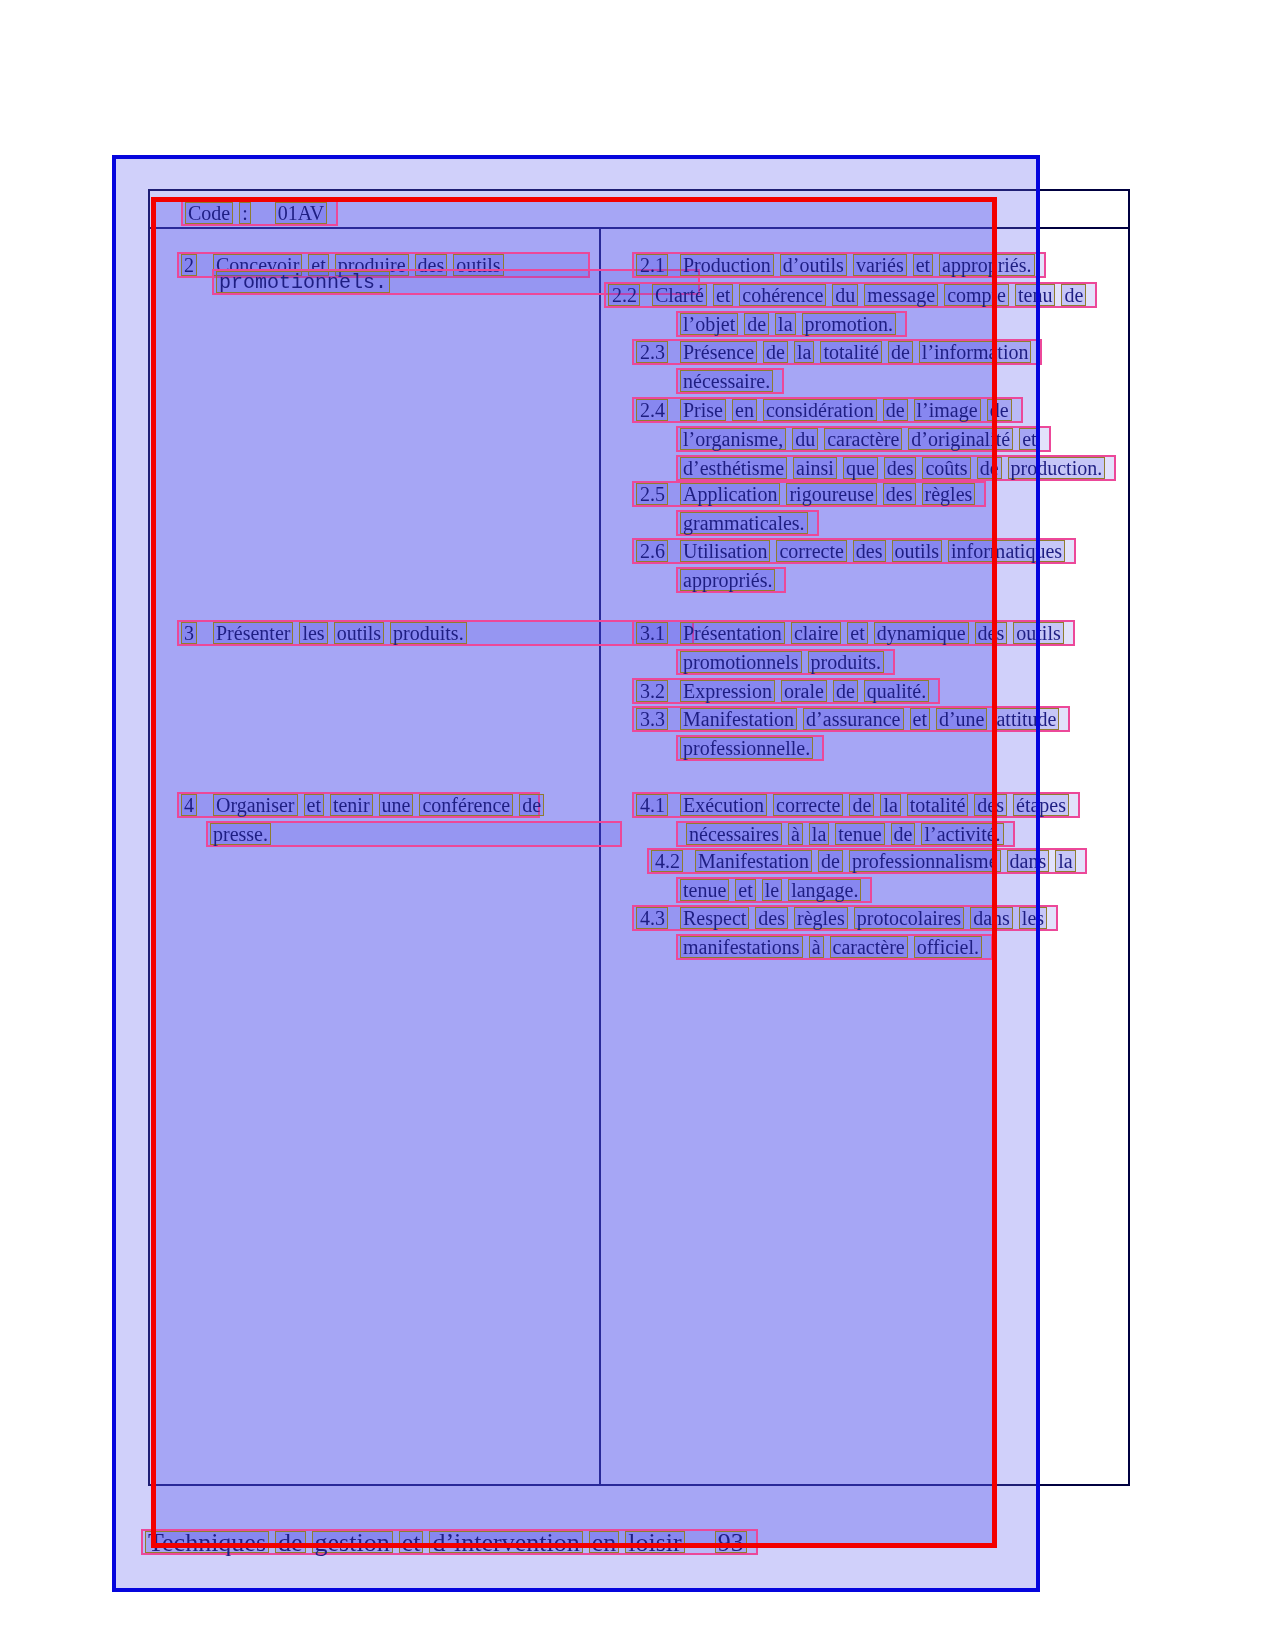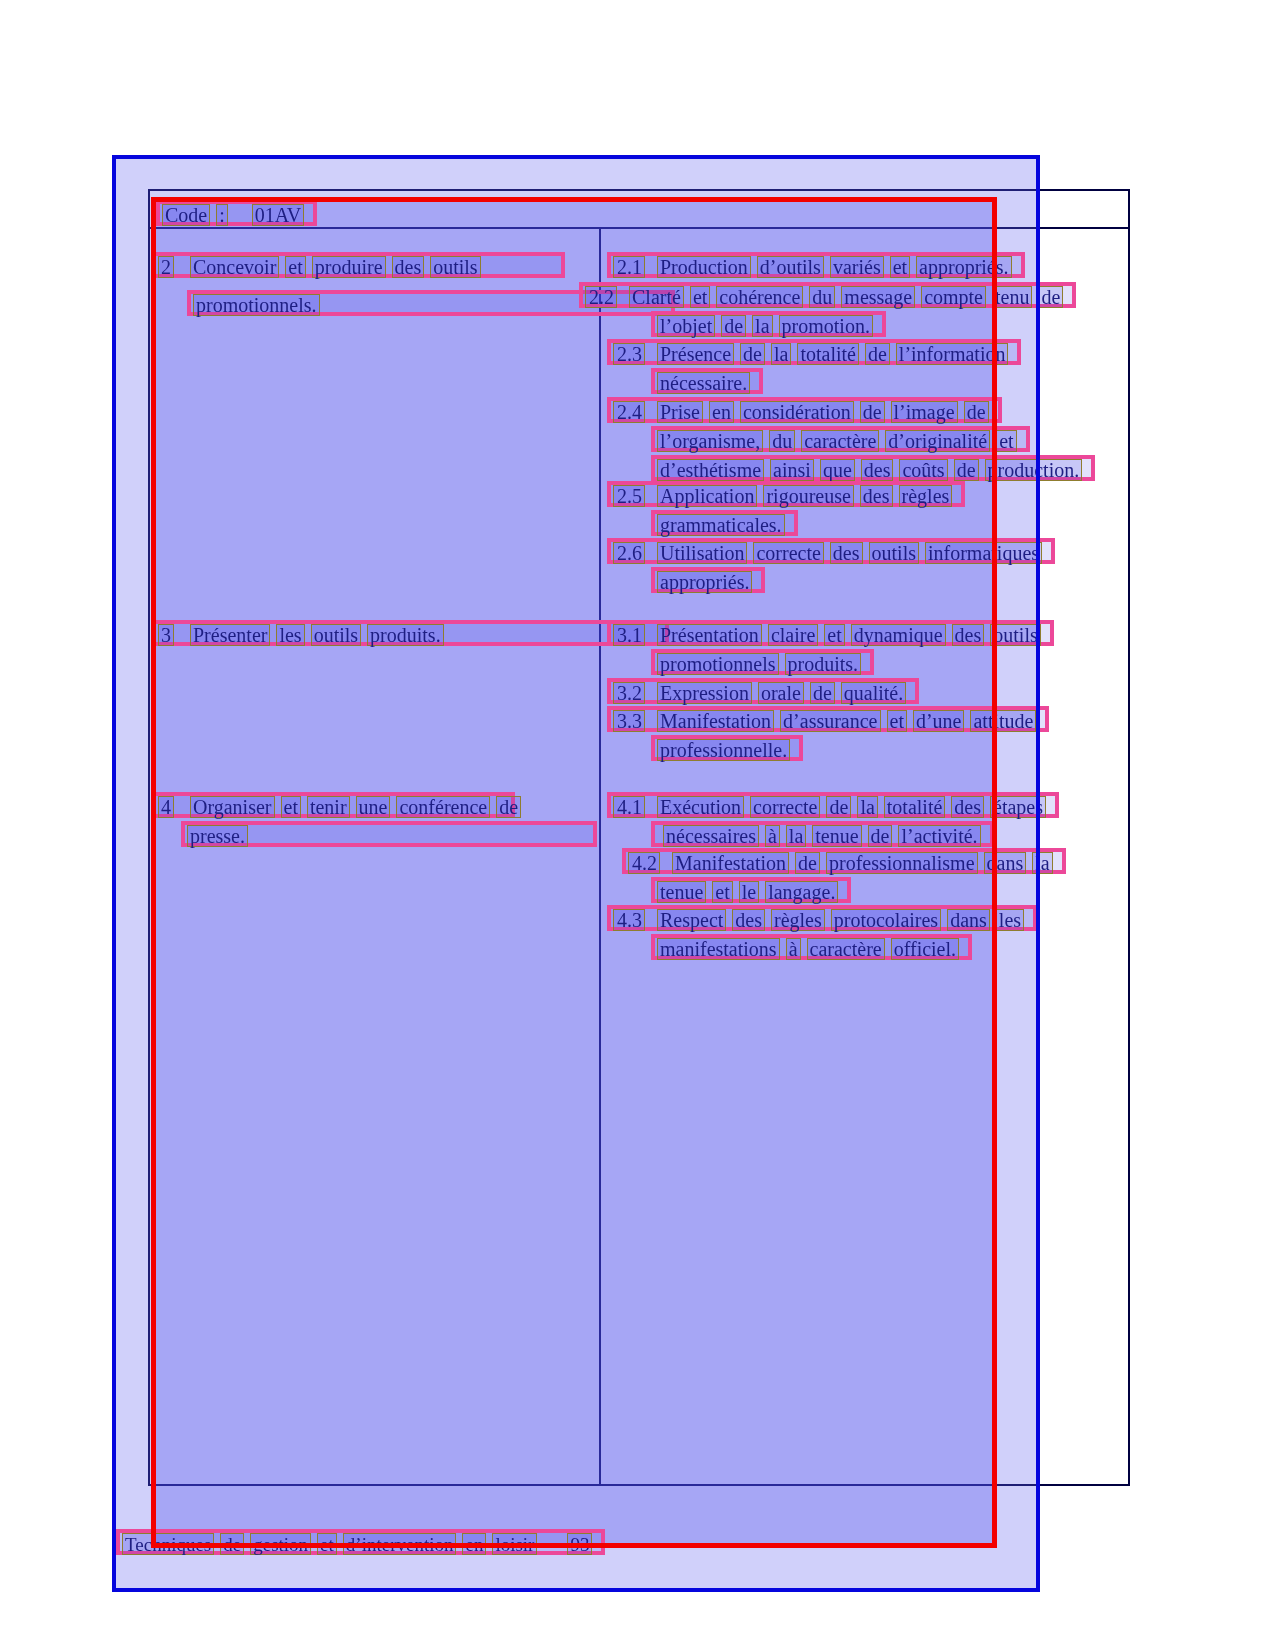--- a/index.html
+++ b/index.html
@@ -9,26 +9,26 @@
   .tframe{position:absolute;left:148px;top:189px;width:982px;height:1297px;
           border:2px solid #000040;box-sizing:border-box;z-index:1;}
   .hsep{position:absolute;left:148px;top:227px;width:982px;height:2px;background:#000040;z-index:1;}
   .vsep{position:absolute;left:599px;top:229px;width:2px;height:1257px;background:#000040;z-index:1;}
   
   .fill-outer{position:absolute;left:112px;top:155px;width:928px;height:1437px;
               background:rgba(100,100,240,0.30);z-index:2;}
   .fill-red{position:absolute;left:151px;top:197px;width:846px;height:1351px;
             background:rgba(70,70,235,0.30);z-index:3;}
   
-  .line{position:absolute;height:26px;box-sizing:border-box;border:4px solid #ec4899;
-        background:rgba(60,60,230,0.15);white-space:nowrap;padding:0 3px 0 2px;z-index:4;}
+  .line{position:absolute;height:26px;box-sizing:border-box;border:2px solid #ec4899;
+        background:rgba(60,60,230,0.15);white-space:nowrap;padding:0 3px 0 2px;z-index:4;margin-left:25px;}
   .word{display:inline-block;vertical-align:top;height:22px;line-height:21px;box-sizing:border-box;
         padding:0 2px;margin-right:6px;border:1px solid #8f7d2e;background:rgba(60,60,230,0.16);
         font-size:20px;color:#1e1e82;}
-  .line.footer .word{font-size:19px;}
+  .line.footer .word{font-size:26px;}
   .num-l{width:16px;margin-right:16px;text-align:left;}
   .num-r{width:32px;margin-right:12px;text-align:right;}
   .gap{display:inline-block;vertical-align:top;height:22px;border:none;background:transparent;margin:0;padding:0;}
   
   .border-outer{position:absolute;left:112px;top:155px;width:928px;height:1437px;
                 border:4px solid #0505dd;box-sizing:border-box;z-index:6;background:transparent;}
   .border-red{position:absolute;left:151px;top:197px;width:846px;height:1351px;
               border:5px solid #f30000;box-sizing:border-box;z-index:7;background:transparent;}
 </style>
 </head>
@@ -36,21 +36,21 @@
 
 <div id="page">
   <div class="tframe"></div>
   <div class="hsep"></div>
   <div class="vsep"></div>
   <div class="fill-outer"></div>
   <div class="fill-red"></div>
   <div id="lines">
       <div class="line" style="left: 156px; top: 200px;"><span class="word">Code</span><span class="word">:</span><span class="gap" style="width: 18px;"></span><span class="word">01AV</span></div>
       <div class="line" style="left: 152px; top: 252px; width: 413px;"><span class="word num-l">2</span><span class="word">Concevoir</span><span class="word">et</span><span class="word">produire</span><span class="word">des</span><span class="word">outils</span></div>
-      <div class="line" style="left: 187px; top: 290px; width: 488px;"><span class="word">promotionnels.</span></div>
+      <div class="line" style="left: 187px; top: 269px; width: 488px; font-family: Liberation Mono, monospace;"><span class="word">promotionnels.</span></div>
       <div class="line" style="left: 152px; top: 620px; width: 517px;"><span class="word num-l">3</span><span class="word">Présenter</span><span class="word">les</span><span class="word">outils</span><span class="word">produits.</span></div>
       <div class="line" style="left: 152px; top: 792px; width: 363px;"><span class="word num-l">4</span><span class="word">Organiser</span><span class="word">et</span><span class="word">tenir</span><span class="word">une</span><span class="word">conférence</span><span class="word">de</span></div>
       <div class="line" style="left: 181px; top: 821px; width: 416px;"><span class="word">presse.</span></div>
       <div class="line" style="left: 607px; top: 252px;"><span class="word num-r">2.1</span><span class="word">Production</span><span class="word">d’outils</span><span class="word">variés</span><span class="word">et</span><span class="word">appropriés.</span></div>
       <div class="line" style="left: 579px; top: 282px;"><span class="word num-r">2.2</span><span class="word">Clarté</span><span class="word">et</span><span class="word">cohérence</span><span class="word">du</span><span class="word">message</span><span class="word">compte</span><span class="word">tenu</span><span class="word">de</span></div>
       <div class="line" style="left: 651px; top: 311px;"><span class="word">l’objet</span><span class="word">de</span><span class="word">la</span><span class="word">promotion.</span></div>
       <div class="line" style="left: 607px; top: 339px;"><span class="word num-r">2.3</span><span class="word">Présence</span><span class="word">de</span><span class="word">la</span><span class="word">totalité</span><span class="word">de</span><span class="word">l’information</span></div>
       <div class="line" style="left: 651px; top: 368px;"><span class="word">nécessaire.</span></div>
       <div class="line" style="left: 607px; top: 397px;"><span class="word num-r">2.4</span><span class="word">Prise</span><span class="word">en</span><span class="word">considération</span><span class="word">de</span><span class="word">l’image</span><span class="word">de</span></div>
       <div class="line" style="left: 651px; top: 426px;"><span class="word">l’organisme,</span><span class="word">du</span><span class="word">caractère</span><span class="word">d’originalité</span><span class="word">et</span></div>

